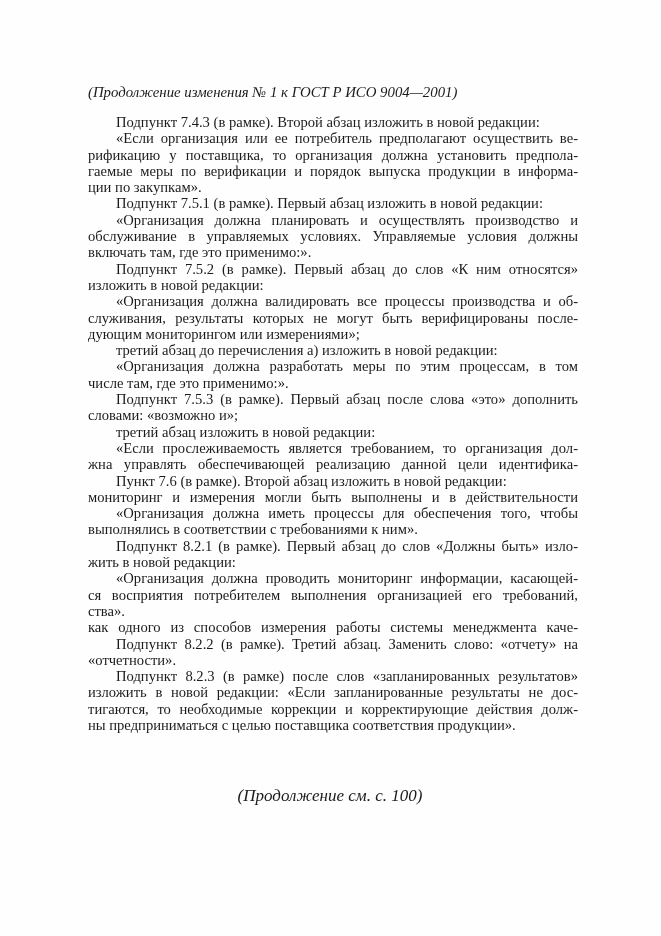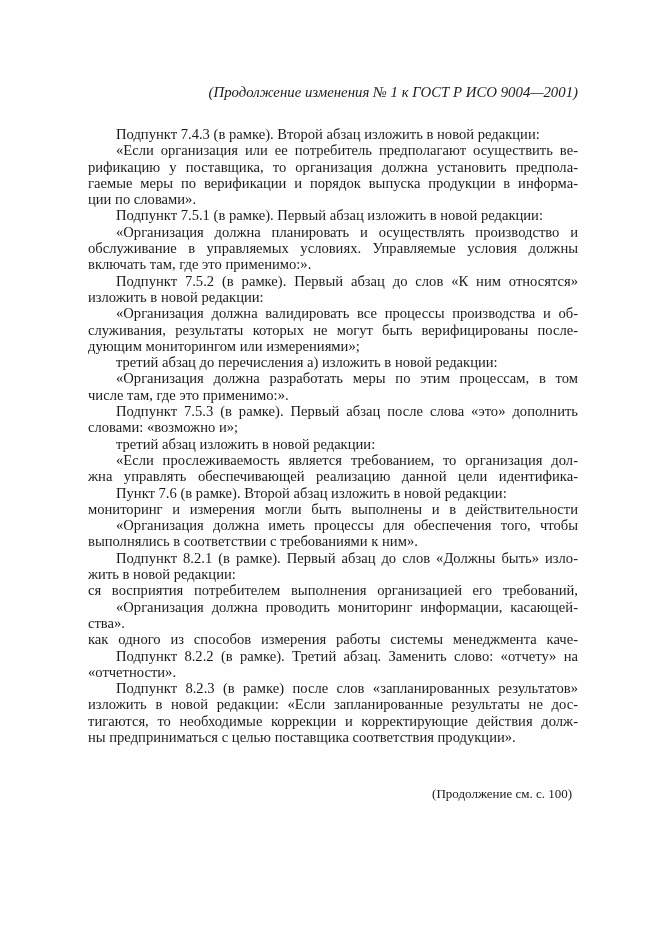--- a/index.html
+++ b/index.html
@@ -16,66 +16,66 @@
     color: #1b1b1b;
     overflow: hidden;
   }
   .header-line {
     position: absolute;
     left: 88px;
     width: 490px;
     top: 84px;
     font-size: 14.8px;
     font-style: italic;
-    text-align: right;
     white-space: nowrap;
   }
   .doc-body {
     position: absolute;
     left: 88px;
     width: 490px;
-    top: 126px;
+    top: 114px;
     font-size: 14.6px;
     line-height: 16.3px;
   }
   .para .line {
     text-align: justify;
     text-align-last: justify;
   }
   .para .line.first {
     text-indent: 28px;
   }
   .para .line.last {
     text-align-last: left;
   }
   .footer-line {
     position: absolute;
     left: 88px;
     width: 484px;
     top: 786px;
-    font-size: 13px;
-    text-align: right;
+    font-size: 17px;
+    font-style: italic;
+    text-align: center;
     white-space: nowrap;
   }
 </style>
 </head>
 <body>
 
 <div class="page">
   <div class="header-line">(Продолжение изменения № 1 к ГОСТ Р ИСО 9004—2001)</div>
 
   <div class="doc-body">
       <div class="para">
         <div class="line first last">Подпункт 7.4.3 (в рамке). Второй абзац изложить в новой редакции:</div>
       </div>
       <div class="para">
         <div class="line first">«Если организация или ее потребитель предполагают осуществить ве-</div>
         <div class="line">рификацию у поставщика, то организация должна установить предпола-</div>
         <div class="line">гаемые меры по верификации и порядок выпуска продукции в информа-</div>
-        <div class="line last">ции по словами».</div>
+        <div class="line last">ции по закупкам».</div>
       </div>
       <div class="para">
         <div class="line first last">Подпункт 7.5.1 (в рамке). Первый абзац изложить в новой редакции:</div>
       </div>
       <div class="para">
         <div class="line first">«Организация должна планировать и осуществлять производство и</div>
         <div class="line">обслуживание в управляемых условиях. Управляемые условия должны</div>
         <div class="line last">включать там, где это применимо:».</div>
       </div>
       <div class="para">
@@ -111,22 +111,22 @@
       <div class="para">
         <div class="line">мониторинг и измерения могли быть выполнены и в действительности</div>
         <div class="line first">«Организация должна иметь процессы для обеспечения того, чтобы</div>
         <div class="line last">выполнялись в соответствии с требованиями к ним».</div>
       </div>
       <div class="para">
         <div class="line first">Подпункт 8.2.1 (в рамке). Первый абзац до слов «Должны быть» изло-</div>
         <div class="line last">жить в новой редакции:</div>
       </div>
       <div class="para">
+        <div class="line first">«Организация должна проводить мониторинг информации, касающей-</div>
         <div class="line">ся восприятия потребителем выполнения организацией его требований,</div>
-        <div class="line first">«Организация должна проводить мониторинг информации, касающей-</div>
         <div class="line last">ства».</div>
         <div class="line">как одного из способов измерения работы системы менеджмента каче-</div>
       </div>
       <div class="para">
         <div class="line first">Подпункт 8.2.2 (в рамке). Третий абзац. Заменить слово: «отчету» на</div>
         <div class="line last">«отчетности».</div>
       </div>
       <div class="para">
         <div class="line first">Подпункт 8.2.3 (в рамке) после слов «запланированных результатов»</div>
         <div class="line">изложить в новой редакции: «Если запланированные результаты не дос-</div>

